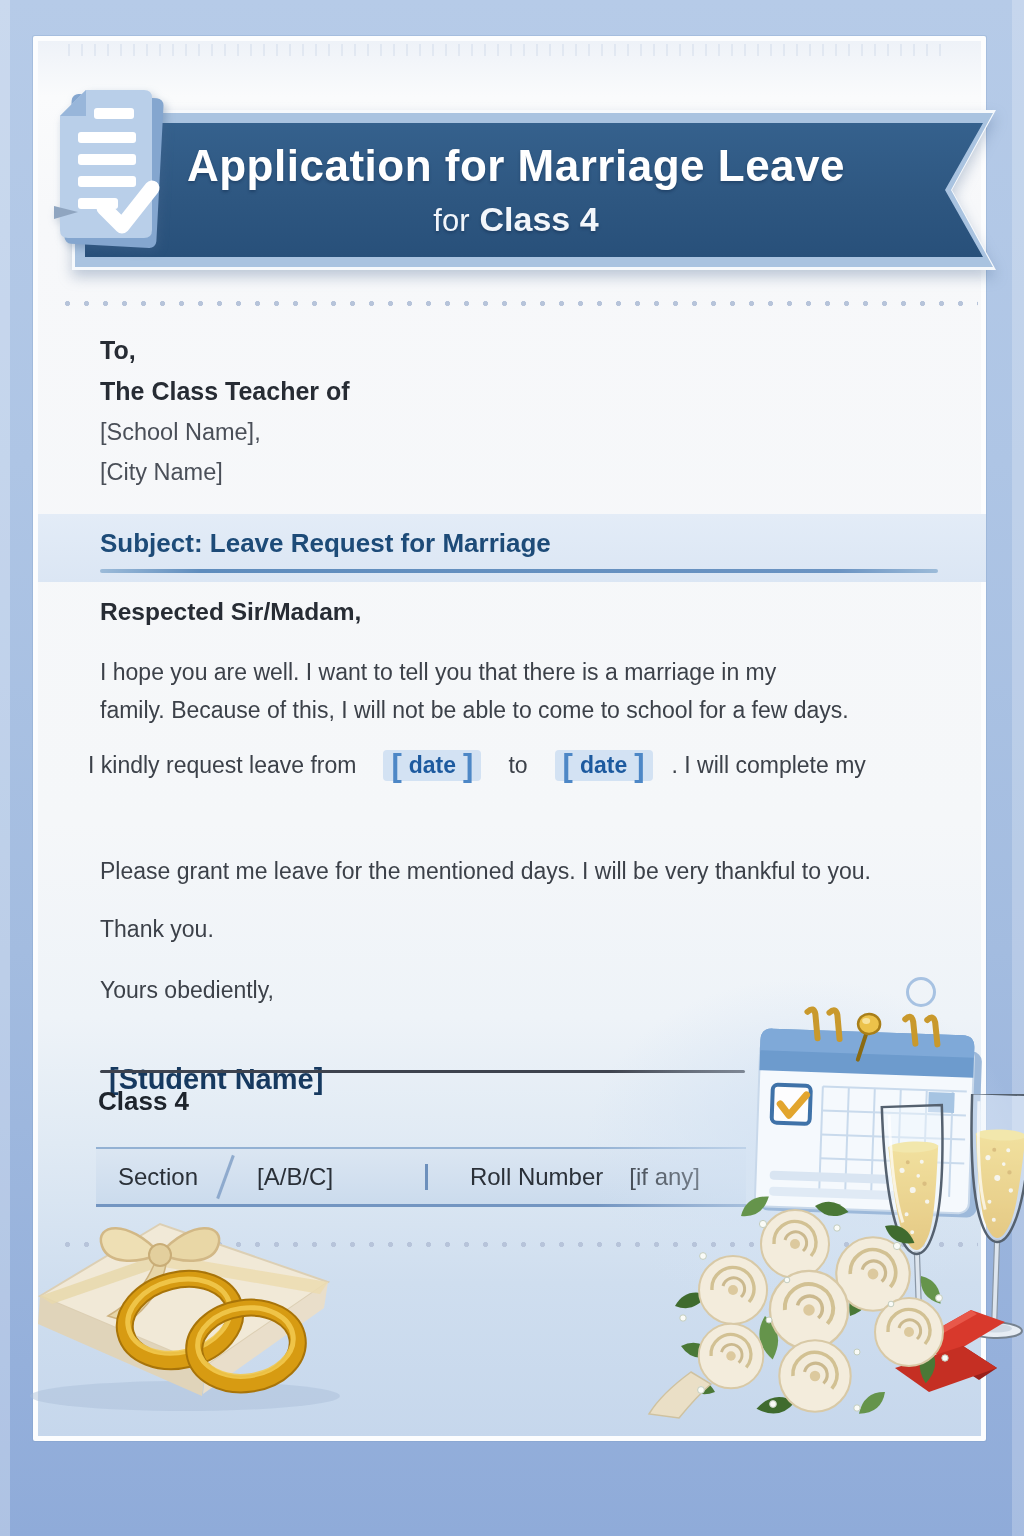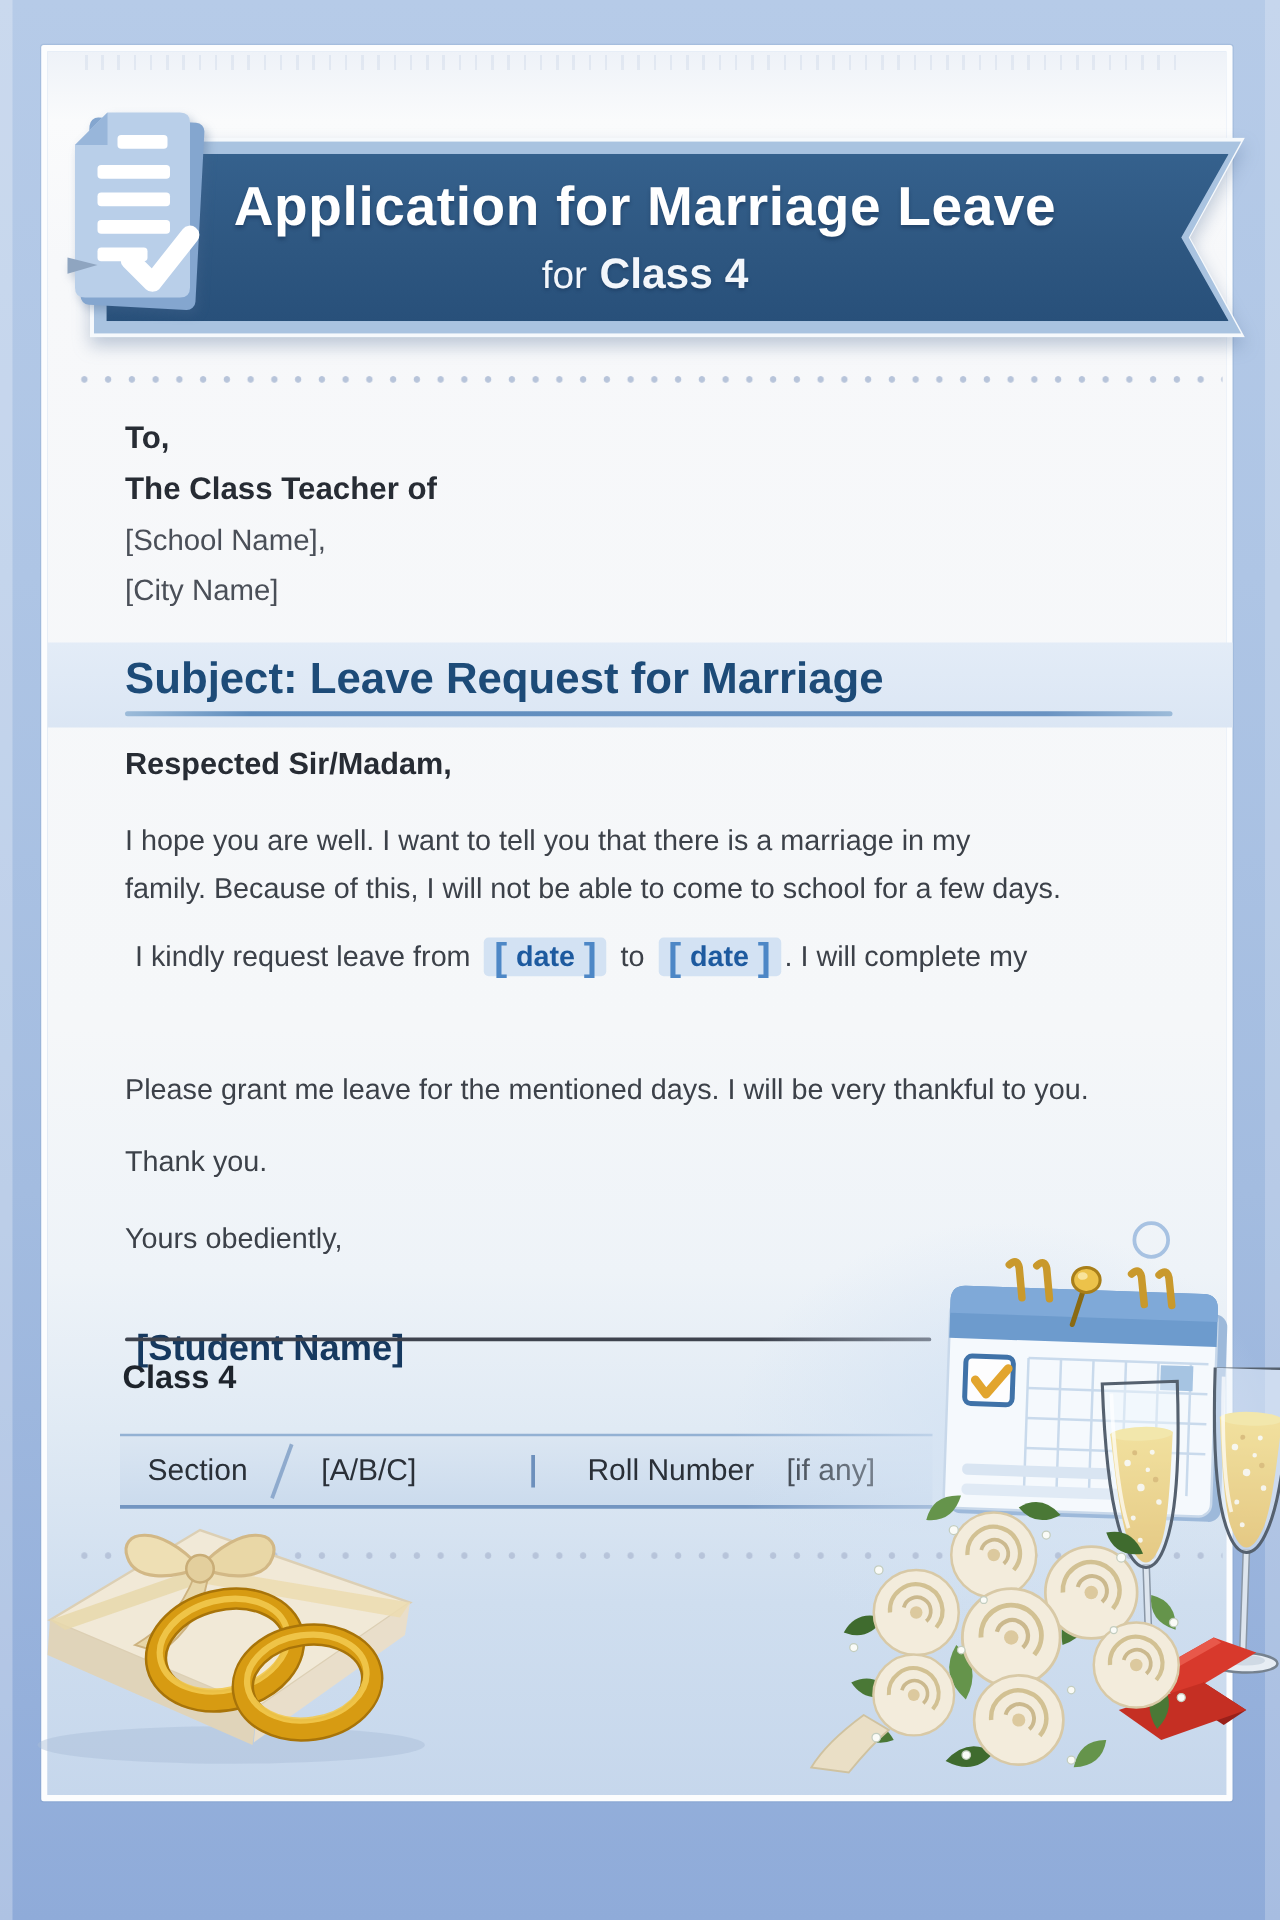--- a/index.html
+++ b/index.html
@@ -37,21 +37,21 @@
   .abs{position:absolute;white-space:nowrap;}
   .dots{position:absolute;height:7px;z-index:2;
     background-image:radial-gradient(circle,#b7c4da 2.3px,rgba(183,196,218,0) 2.9px);
     background-size:19px 7px;background-repeat:repeat-x;background-position:0 50%;}
   .t-bold{color:#272c34;font-weight:700;}
   .t-reg{color:#4a4f58;}
 
   .subject-bar{position:absolute;left:38px;top:514px;width:948px;height:68px;
     background:linear-gradient(180deg,#e3ecf7 0%,#dbe6f4 100%);}
   .subject-text{position:absolute;left:62px;top:0;height:58px;line-height:58px;
-    color:#1d4b78;font-size:35px;font-weight:700;white-space:nowrap;text-align:right;}
+    color:#1d4b78;font-size:26px;font-weight:700;white-space:nowrap;text-align:right;}
   .subject-underline{position:absolute;left:62px;bottom:9px;width:838px;height:4px;border-radius:2px;
     background:linear-gradient(90deg,#9cbbd9,#5e8cbd 12%,#6a93c2 88%,#9cbbd9);}
 
   .body-line{font-size:23px;color:#3c4149;}
   .p2-row{display:flex;align-items:center;}
   .chip{display:inline-flex;align-items:center;gap:7px;background:#d3e2f3;border-radius:4px;
     padding:2px 8px;margin:0 11px;}
   .chip .br{font-size:31px;font-weight:700;color:#4d87c6;line-height:26px;}
   .chip .lbl{font-size:23px;font-weight:700;color:#1d5a9f;}
   .chip.second{margin-right:3px;}
@@ -120,21 +120,21 @@
   <div class="subject-bar">
     <div class="subject-text">Subject: Leave Request for Marriage</div>
     <div class="subject-underline"></div>
   </div>
 
   <div class="abs t-bold" style="left:100px;top:598px;font-size:24.5px;">Respected Sir/Madam,</div>
 
   <div class="abs body-line" style="left:100px;top:659px;">I hope you are well. I want to tell you that there is a marriage in my</div>
   <div class="abs body-line" style="left:100px;top:697px;">family. Because of this, I will not be able to come to school for a few days.</div>
 
-  <div class="abs p2-row" style="left:108px;top:750px;">
+  <div class="abs p2-row" style="left:88px;top:750px;gap:16px;">
     <span class="body-line">I kindly request leave from</span>
     <span class="chip">
       <span class="br">[</span>
       <span class="lbl">date</span>
       <span class="br">]</span>
     </span>
     <span class="body-line">to</span>
     <span class="chip second">
       <span class="br">[</span>
       <span class="lbl">date</span>

